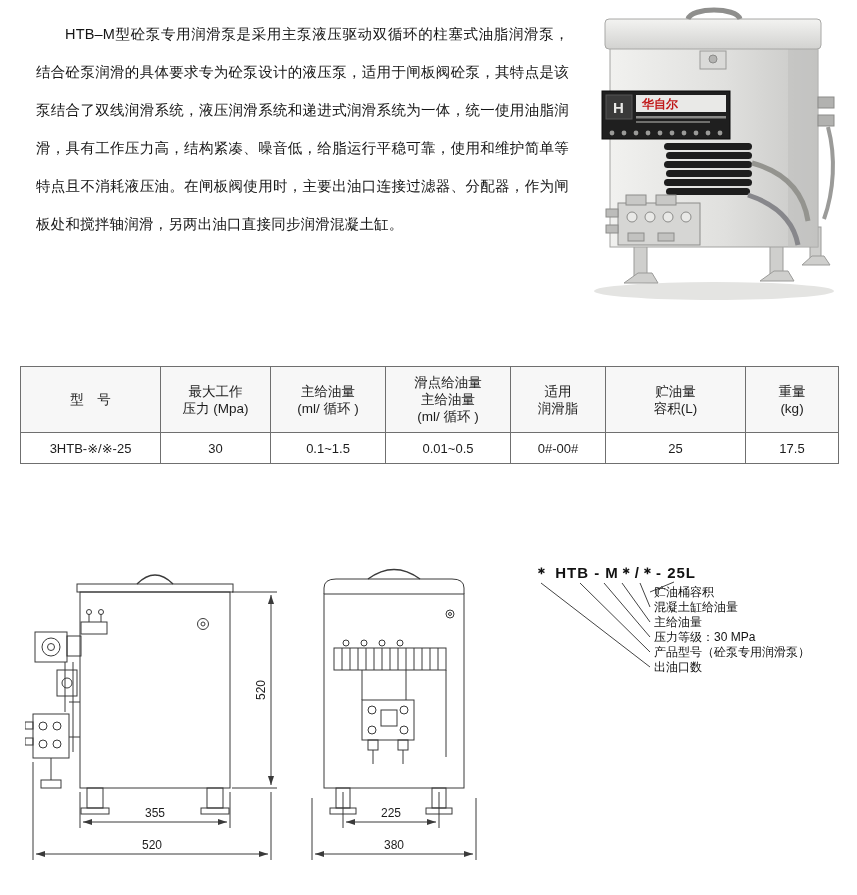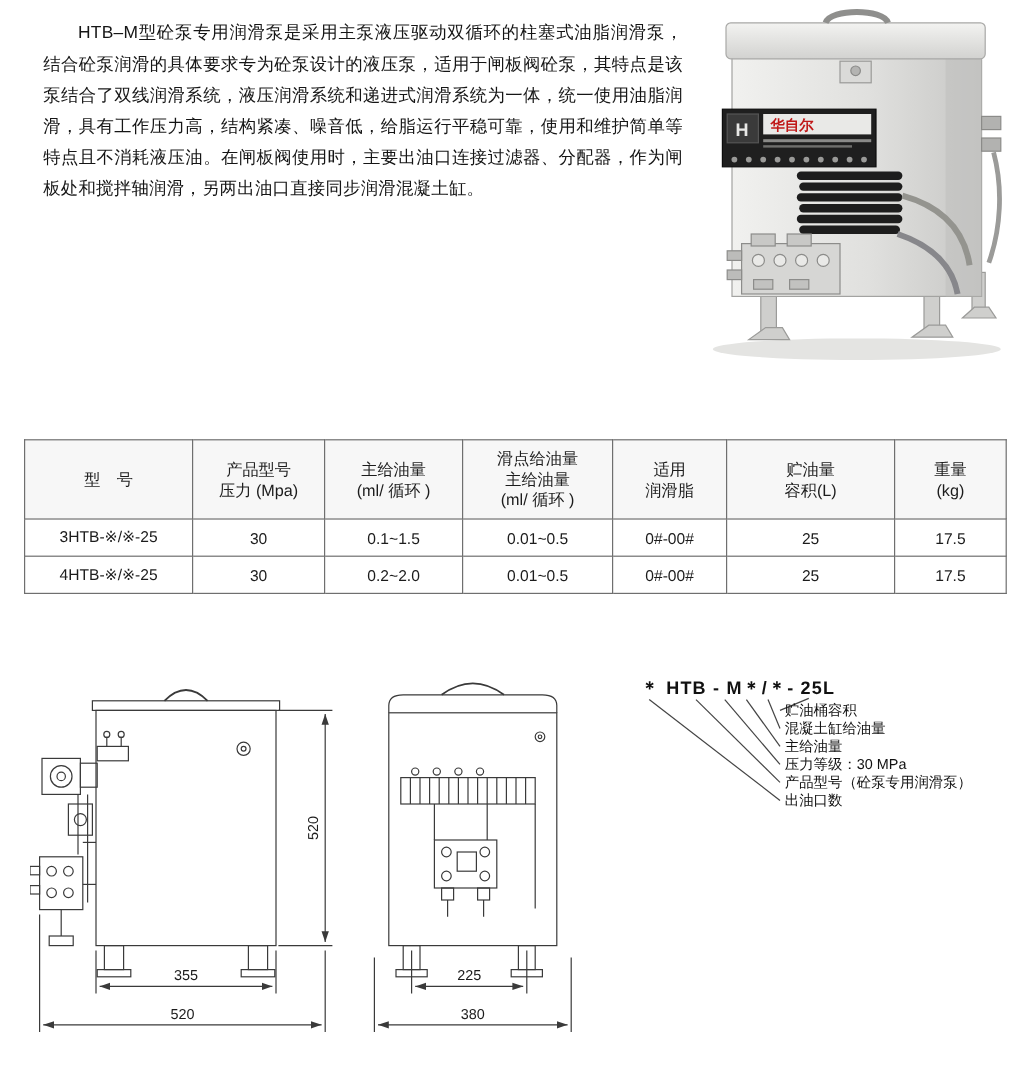--- a/index.html
+++ b/index.html
@@ -5,21 +5,21 @@
   * { box-sizing: border-box; }
   html, body { margin: 0; padding: 0; }
   body {
     width: 857px; height: 895px;
     background: #ffffff;
     font-family: "Liberation Sans", "DejaVu Sans", sans-serif;
     position: relative; overflow: hidden; color: #111;
   }
   .intro {
     position: absolute; left: 36px; top: 15px; width: 533px;
-    font-size: 14.5px; line-height: 26px;
+    font-size: 14.5px; line-height: 38px;
     text-align: justify; text-indent: 2em; letter-spacing: 0.2px;
     color: #151515;
   }
   .svg-abs { position: absolute; }
   table.spec {
     position: absolute; left: 20px; top: 366px; width: 818px;
     border-collapse: collapse; table-layout: fixed;
   }
   .spec th, .spec td {
     border: 1px solid #6f6f6f; text-align: center; vertical-align: middle;
@@ -122,21 +122,21 @@
       <col style="width:95px">
       <col style="width:140px">
       <col style="width:93px">
   </colgroup>
   <thead>
     <tr>
       <th>
           <div>型　号</div>
         </th>
       <th>
-        <div>产品型号</div>
+        <div>最大工作</div>
         <div>压力 (Mpa)</div>
       </th>
       <th>
         <div>主给油量</div>
         <div>(ml/ 循环 )</div>
       </th>
       <th>
         <div>滑点给油量</div>
         <div>主给油量</div>
         <div>(ml/ 循环 )</div>
@@ -153,29 +153,20 @@
         <div>重量</div>
         <div>(kg)</div>
       </th>
     </tr>
   </thead>
   <tbody>
     <tr>
       <td>3HTB-※/※-25</td>
       <td>30</td>
       <td>0.1~1.5</td>
-      <td>0.01~0.5</td>
-      <td>0#-00#</td>
-      <td>25</td>
-      <td>17.5</td>
-    </tr>
-    <tr>
-      <td>4HTB-※/※-25</td>
-      <td>30</td>
-      <td>0.2~2.0</td>
       <td>0.01~0.5</td>
       <td>0#-00#</td>
       <td>25</td>
       <td>17.5</td>
     </tr>
   </tbody>
 </table>
 
 <svg class="svg-abs" style="left:25px;top:552px" width="280" height="340" viewBox="0 0 280 340" fill="none" stroke="#3a3a3a" stroke-width="1">
   <defs>

